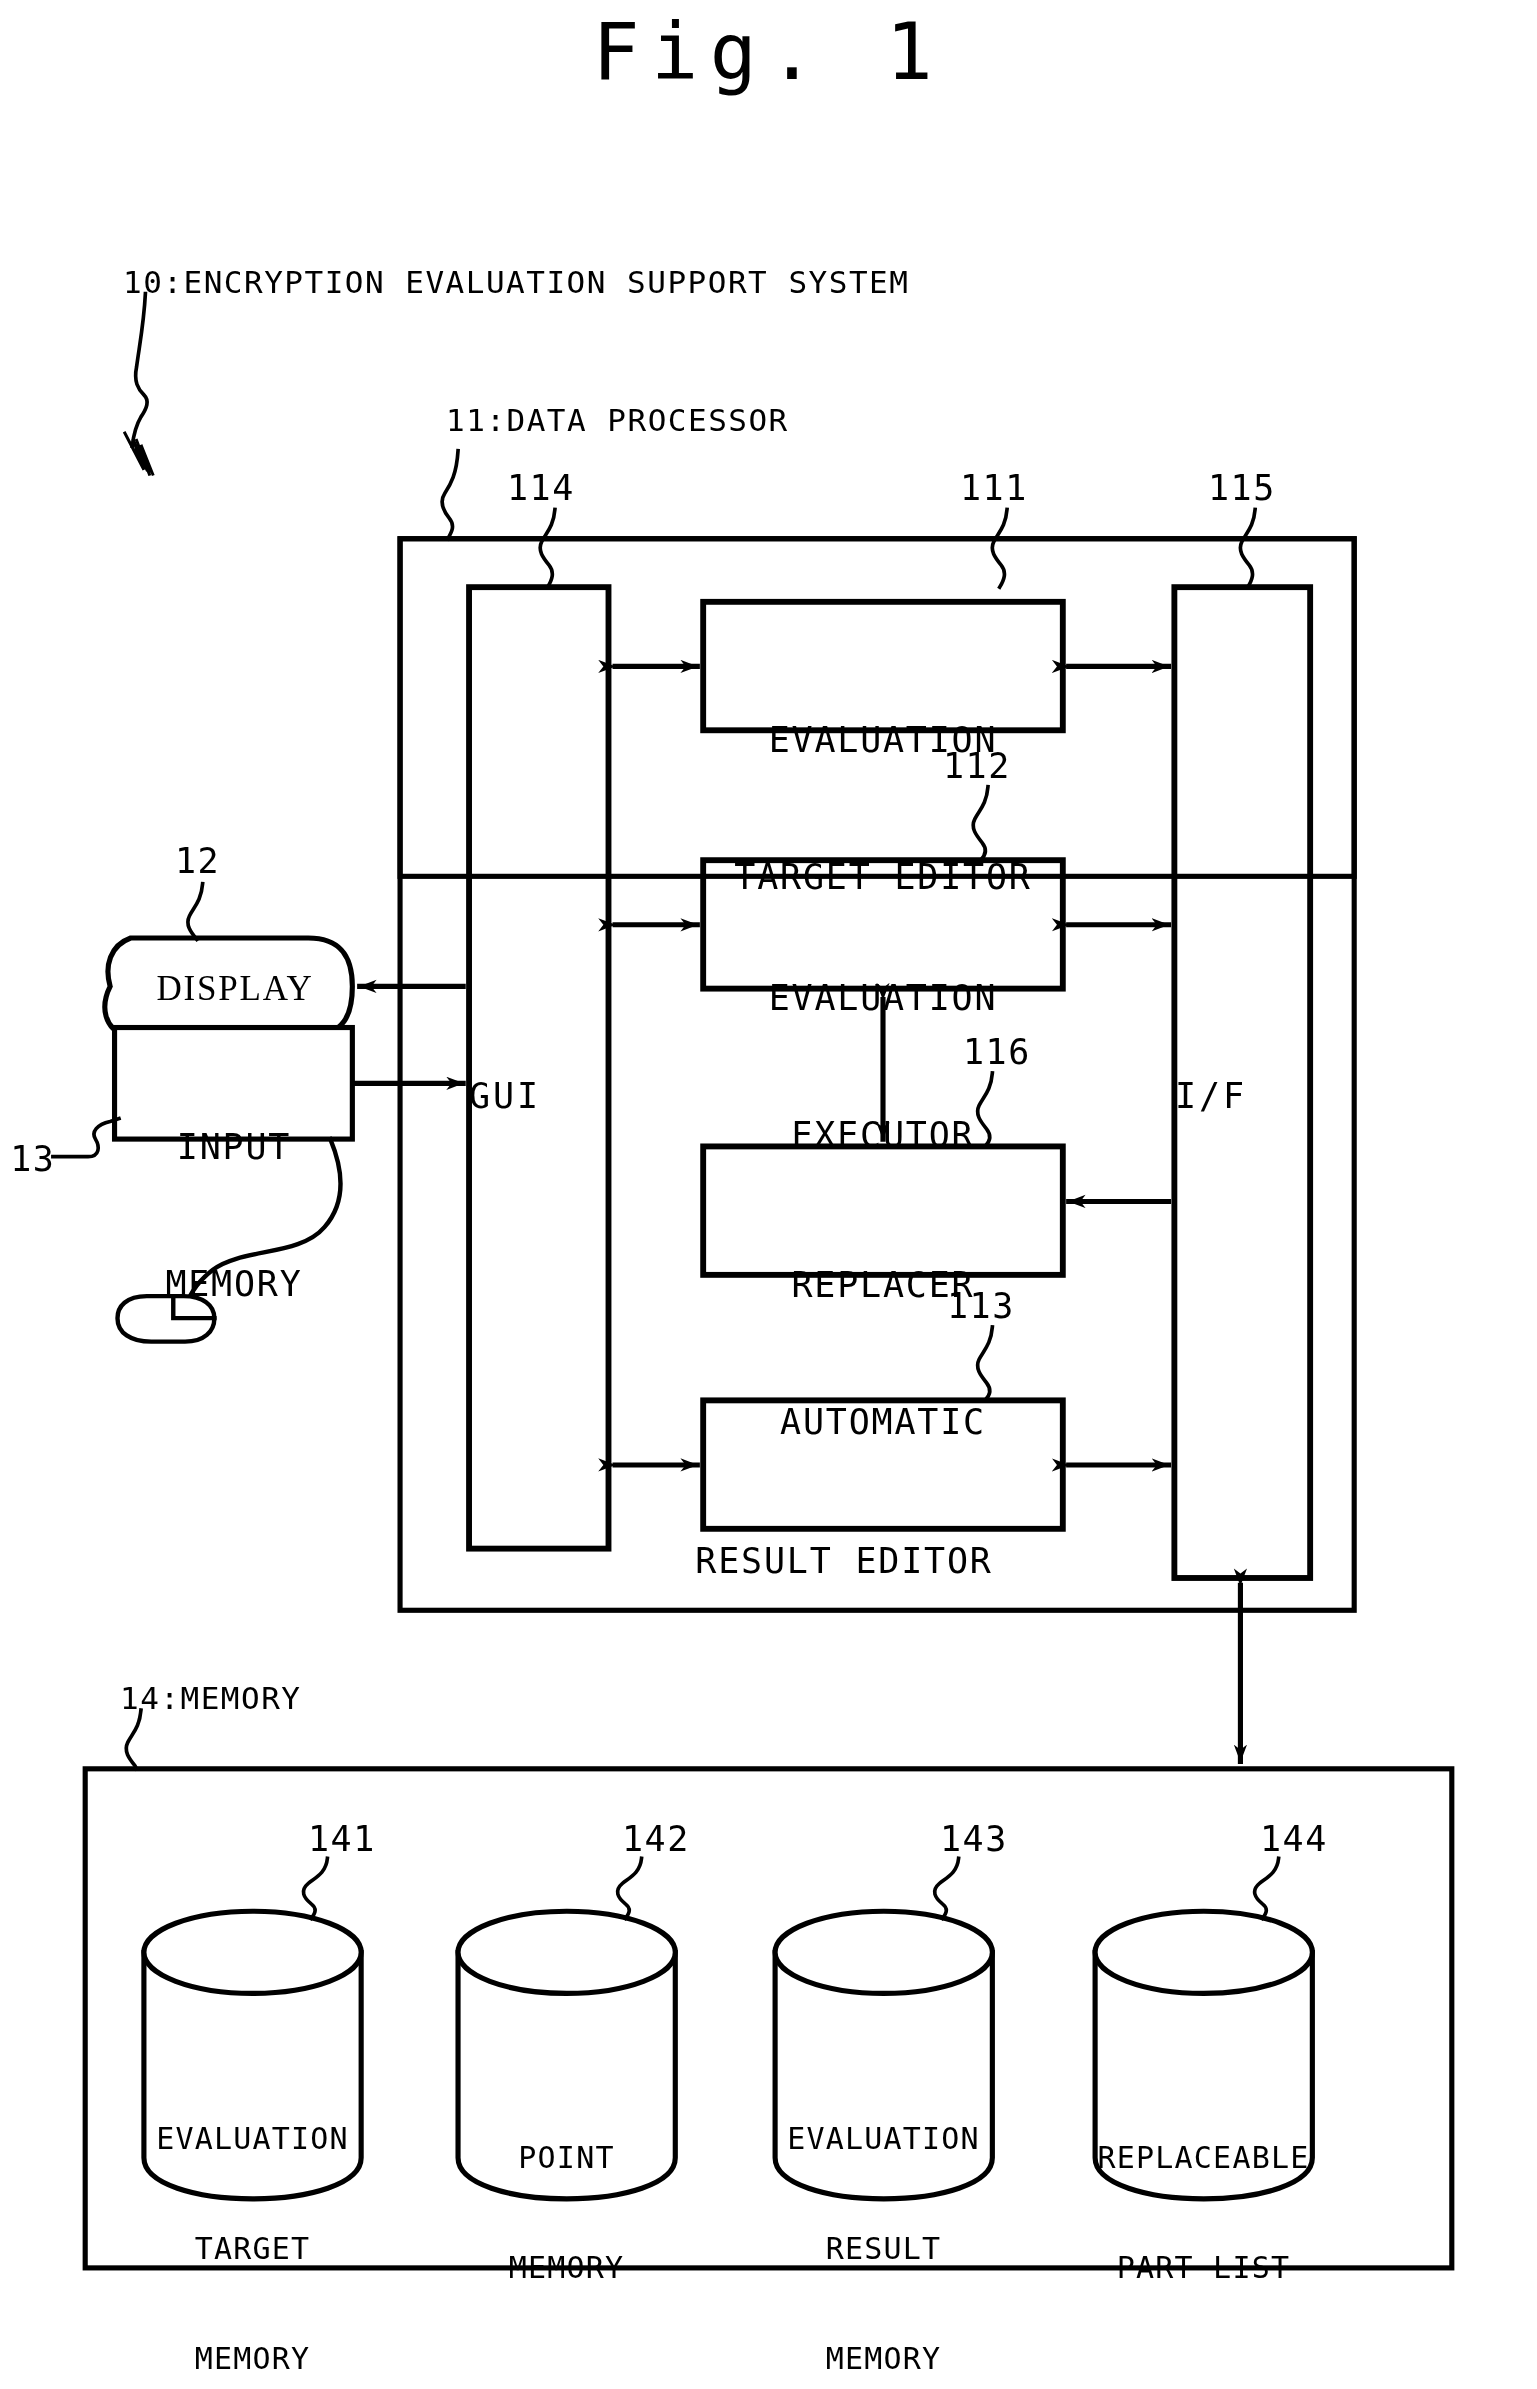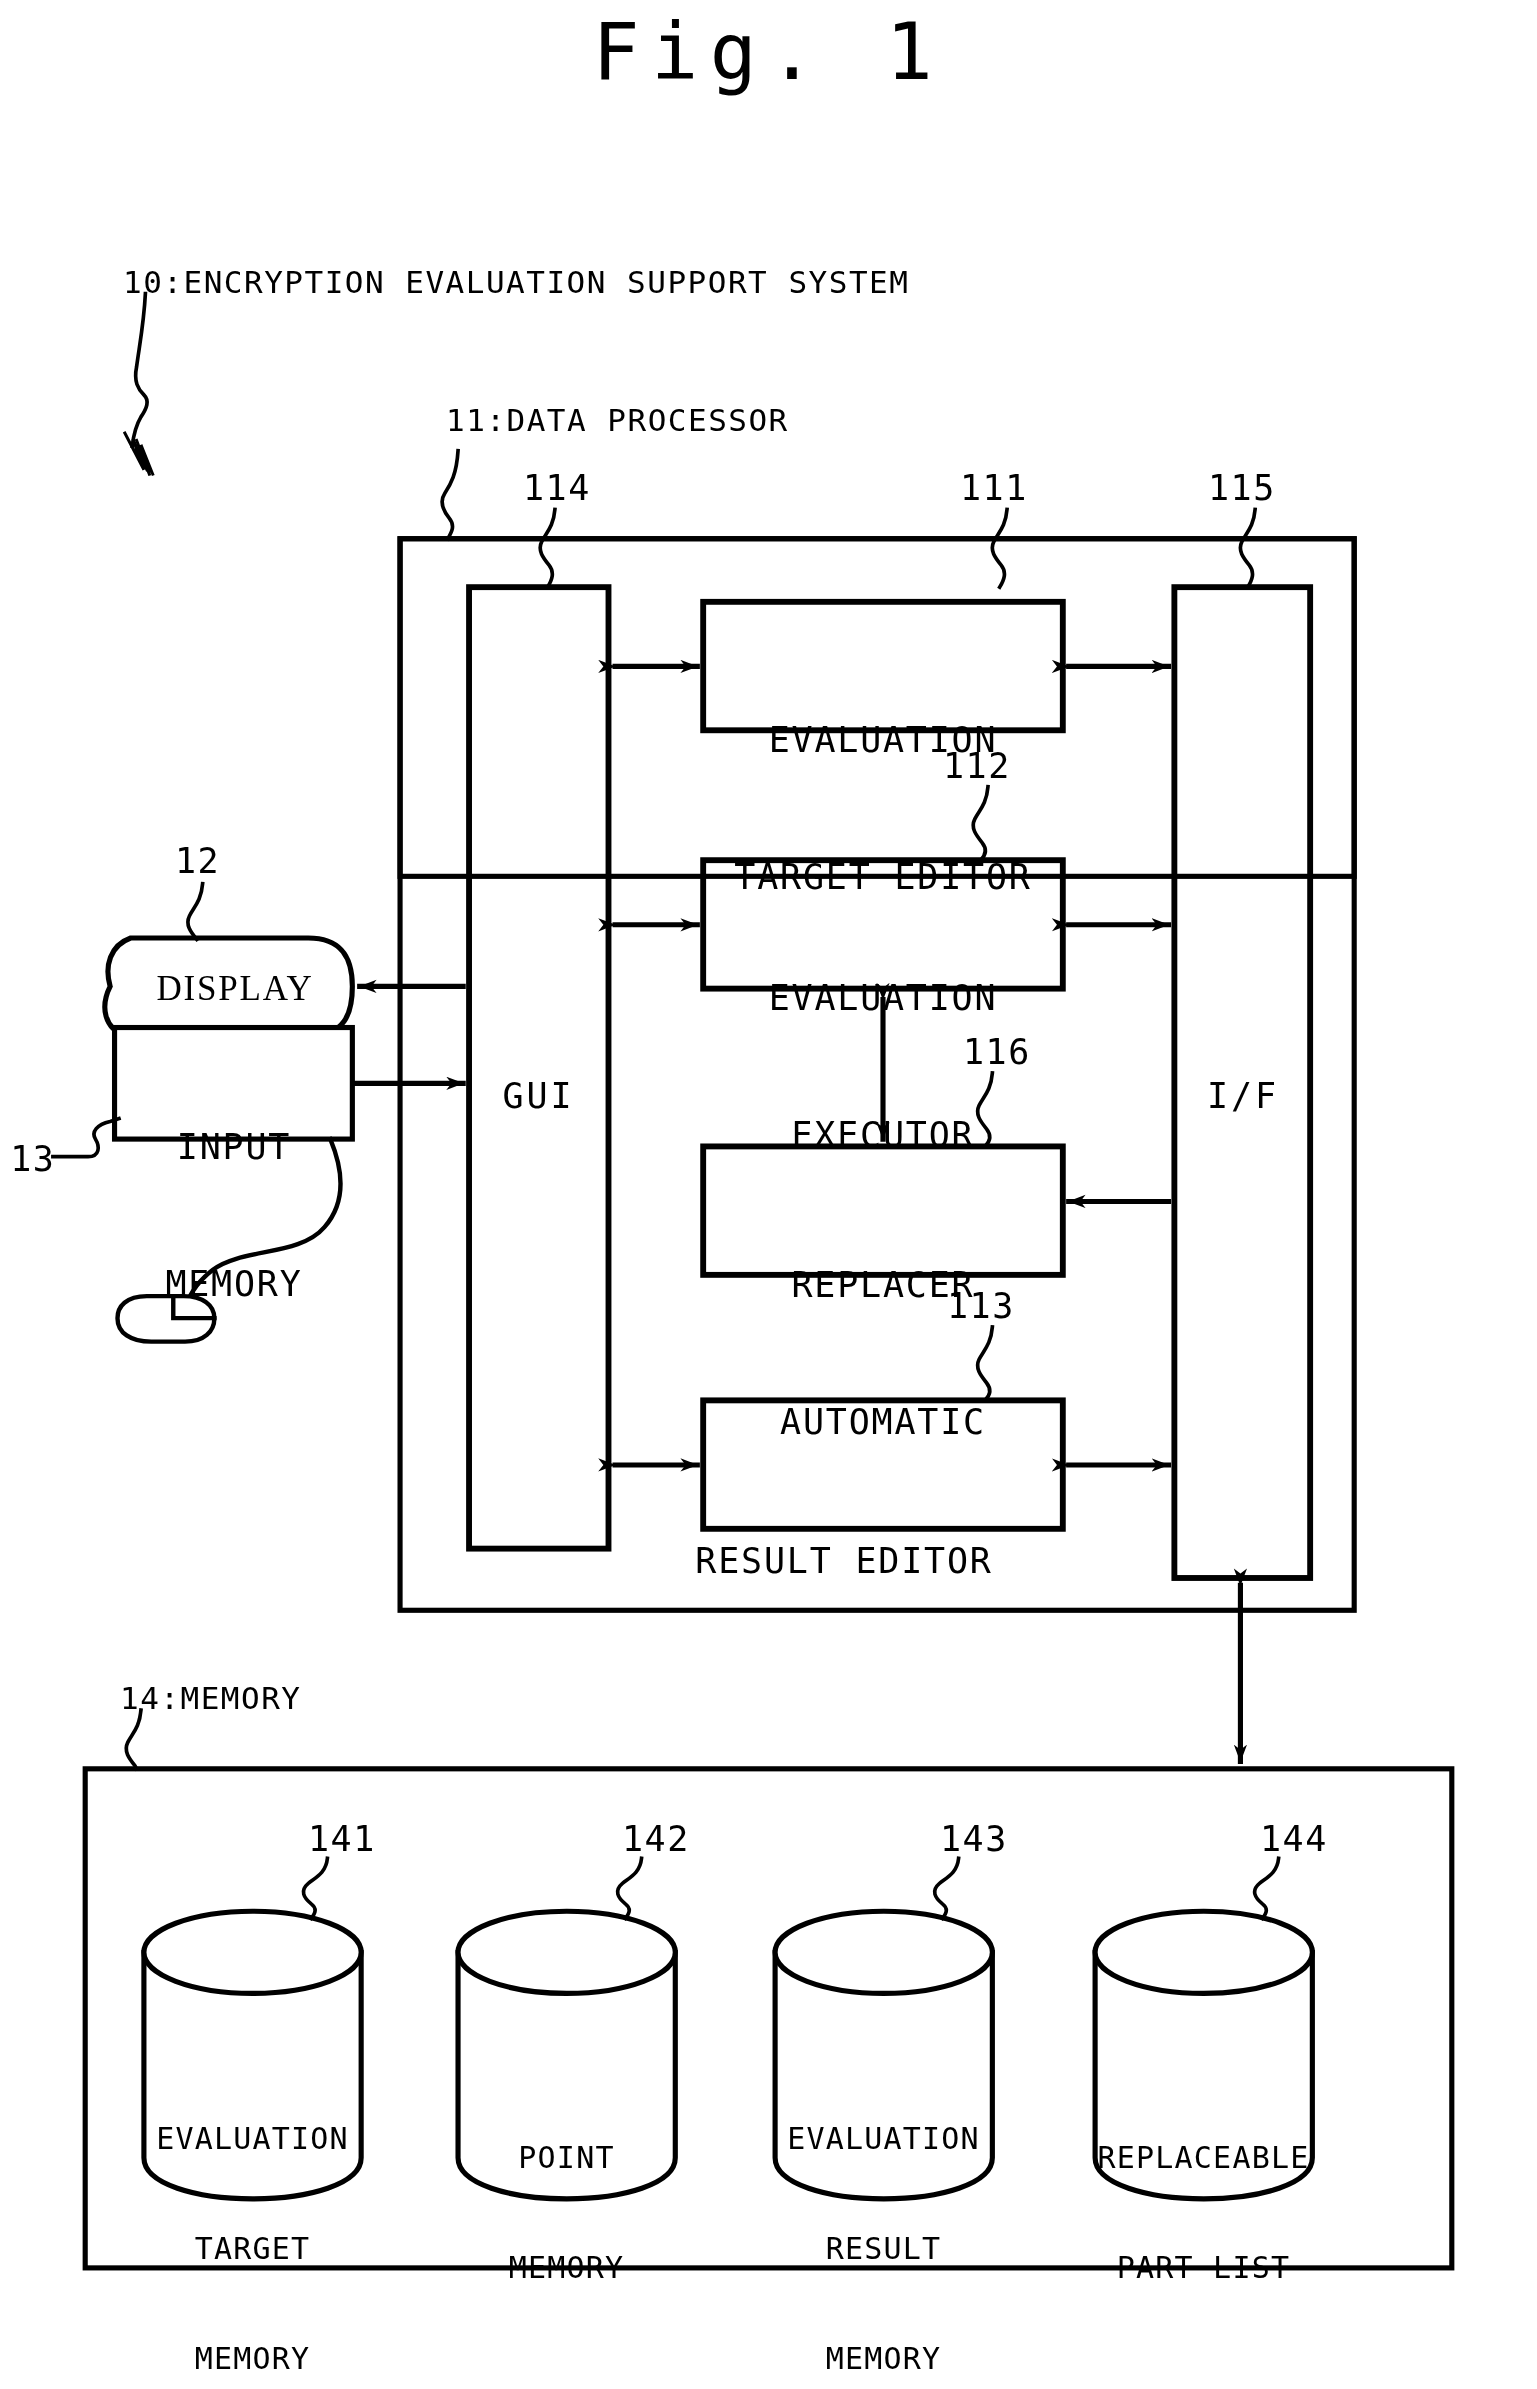--- a/index.html
+++ b/index.html
@@ -22,21 +22,21 @@
   
   .callout{font-size:31px;letter-spacing:1.5px;}
 
   
   .refnum{font-size:35px;letter-spacing:1.5px;}
 
   
   .boxtext{
     font-size:35px;line-height:1.30;text-align:center;letter-spacing:1.8px;
   }
-  .vtext{font-size:35px;letter-spacing:2.9px;text-align:center;}
+  .vtext{font-size:35px;letter-spacing:2.9px;}
   .cyltext{font-size:30px;line-height:1.22;text-align:center;letter-spacing:1.2px;}
 </style>
 </head>
 <body>
 
 <div id="sheet">
 
   <svg id="art" viewBox="0 0 2094 3255">
     <defs>
       <marker id="ar" markerWidth="26" markerHeight="26" refX="23" refY="9" orient="auto" markerUnits="userSpaceOnUse">
@@ -148,21 +148,21 @@
   </svg>
 
   <div class="lbl fig-title">Fig. 1</div>
 
   <div class="lbl callout" style="left:123px;top:264px;">10:ENCRYPTION EVALUATION SUPPORT SYSTEM</div>
 
   <div class="lbl callout" style="left:446px;top:402px;">11:DATA PROCESSOR</div>
 
   <div class="lbl callout" style="left:120px;top:1680px;">14:MEMORY</div>
 
-  <div class="lbl refnum" style="left:523px;top:468px;">114</div>
+  <div class="lbl refnum" style="left:507px;top:468px;">114</div>
   <div class="lbl refnum" style="left:960px;top:468px;">111</div>
   <div class="lbl refnum" style="left:1208px;top:468px;">115</div>
   <div class="lbl refnum" style="left:943px;top:746px;">112</div>
   <div class="lbl refnum" style="left:947px;top:1032px;margin-left:16px;">116</div>
   <div class="lbl refnum" style="left:947px;top:1286px;">113</div>
   <div class="lbl refnum" style="left:175px;top:841px;">12</div>
   <div class="lbl refnum" style="left:10.3px;top:1139px;">13</div>
   <div class="lbl refnum" style="left:308px;top:1819px;">141</div>
   <div class="lbl refnum" style="left:622px;top:1819px;">142</div>
   <div class="lbl refnum" style="left:940px;top:1819px;">143</div>

